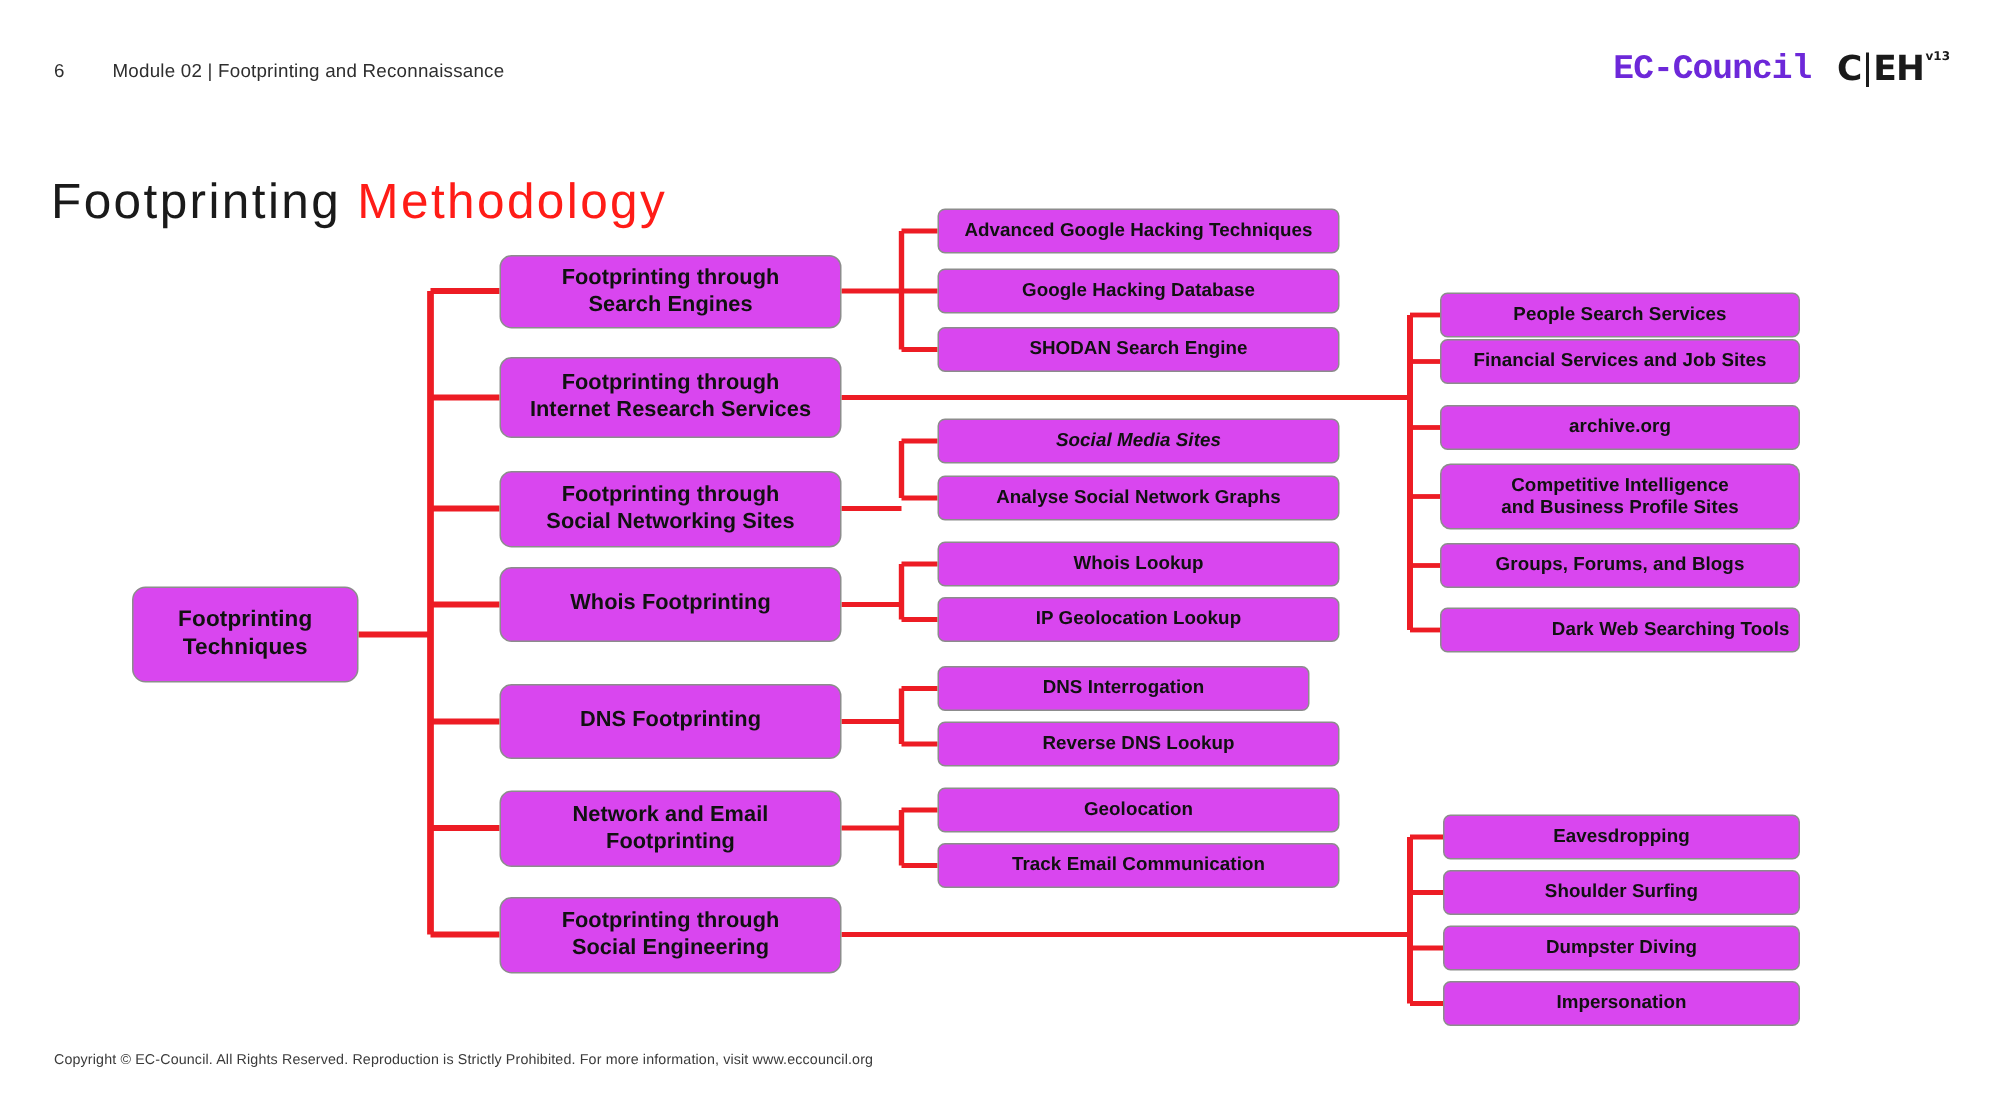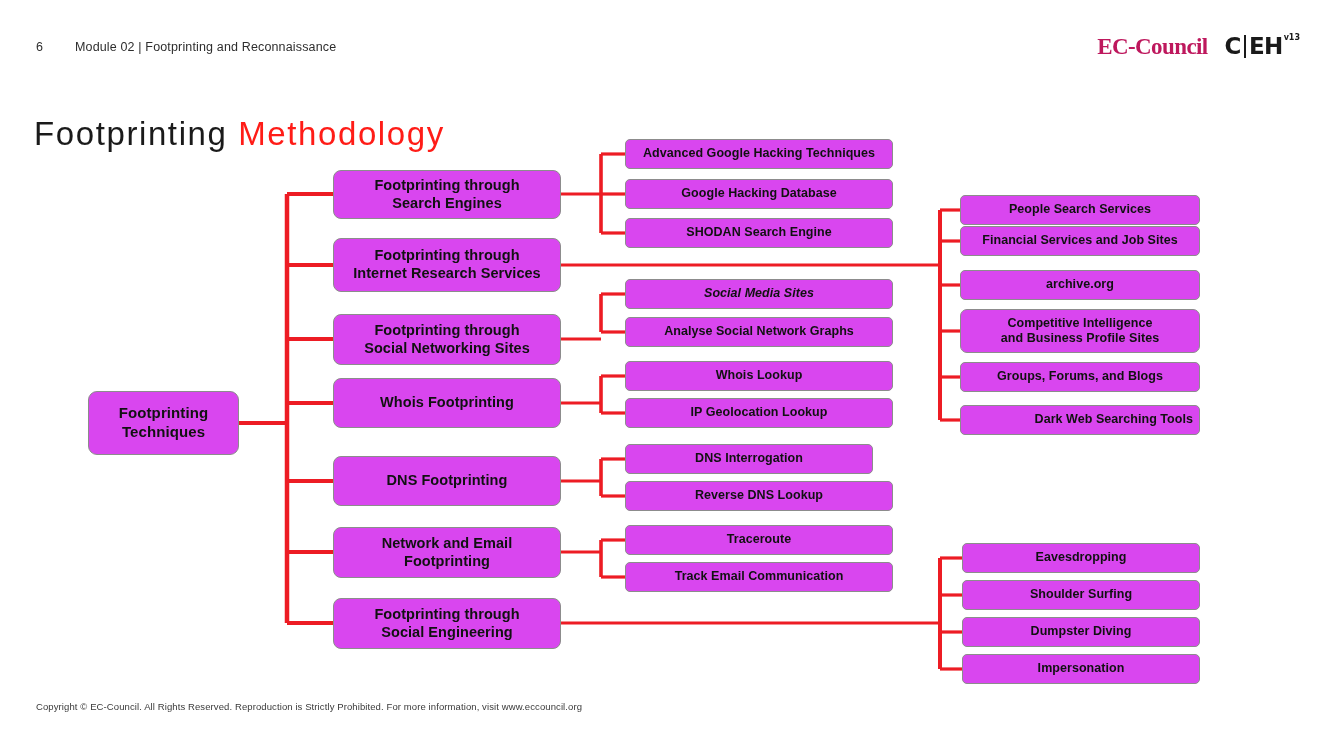--- a/index.html
+++ b/index.html
@@ -36,24 +36,24 @@
     white-space: nowrap;
   }
   .brand-block {
     position: absolute;
     right: 27px; top: 35px;
     display: flex;
     align-items: flex-start;
     gap: 17px;
   }
   .brand-ec {
-    font-family: Liberation Serif, serif;
+    font-family: Liberation Mono, monospace;
     font-size: 23px;
     font-weight: bold;
-    color: #be185d;
+    color: #6d28d9;
     letter-spacing: -0.6px;
     line-height: 1;
   }
   .brand-ceh {
     display: flex;
     align-items: flex-start;
     line-height: 1;
   }
   .brand-ceh .c-letter,
   .brand-ceh .eh-letter {
@@ -287,21 +287,21 @@
   </div>
 
   <div class="node lvl2" style="left:625px; top:444px; width:248px; height:30px;">
     <span>DNS Interrogation</span>
   </div>
   <div class="node lvl2" style="left:625px; top:481px; width:268px; height:30px;">
     <span>Reverse DNS Lookup</span>
   </div>
 
   <div class="node lvl2" style="left:625px; top:525px; width:268px; height:30px;">
-    <span>Traceroute</span>
+    <span>Geolocation</span>
   </div>
   <div class="node lvl2" style="left:625px; top:562px; width:268px; height:30px;">
     <span>Track Email Communication</span>
   </div>
 
   <div class="node lvl2" style="left:960px; top:195px; width:240px; height:30px;">
     <span>People Search Services</span>
   </div>
   <div class="node lvl2" style="left:960px; top:226px; width:240px; height:30px;">
     <span>Financial Services and Job Sites</span>

